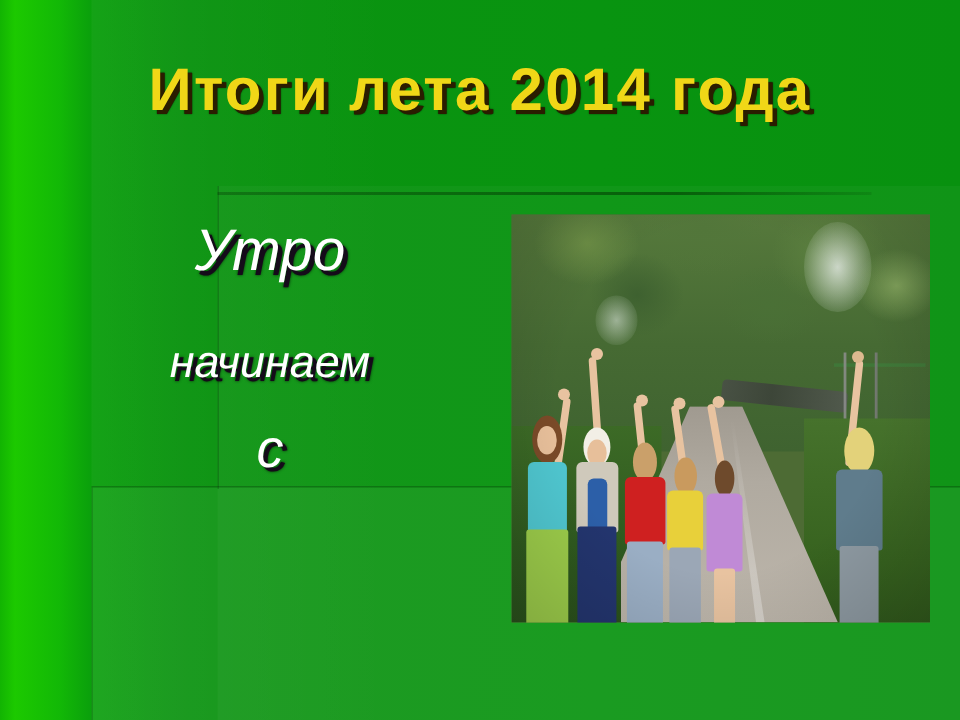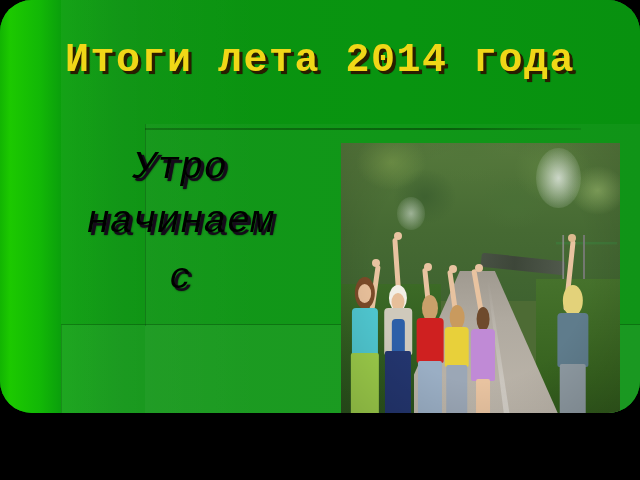--- a/index.html
+++ b/index.html
@@ -3,25 +3,24 @@
 <meta charset="utf-8">
 <style>
   html, body {
     margin: 0;
     padding: 0;
     background: #000;
   }
   #slide {
     position: relative;
     width: 640px;
-    height: 413px;
+    height: 480px;
     overflow: hidden;
-    font-family: Liberation Mono, monospace;
+    font-family: Liberation Sans, sans-serif;
     background: #0a9410;
-    border-radius: 32px;
   }
 
   
   .bg-base {
     position: absolute;
     inset: 0;
     background: linear-gradient(90deg,
         #12b402 0px,
         #1cc900 10px,
         #12b806 40px,
@@ -106,30 +105,30 @@
 
   
   .body-block {
     position: absolute;
     left: 30px;
     top: 142px;
     width: 300px;
     text-align: center;
   }
   .body-line {
-    color: #000000;
+    color: #ffffff;
     font-style: italic;
     font-weight: normal;
     text-shadow:
       3px 3px 0 #150b1a,
       3px 3px 2px rgba(0,0,0,0.75);
     white-space: nowrap;
   }
   .line-1 { font-size: 39px; line-height: 52px; }
-  .line-2 { font-size: 39px; line-height: 56px; }
+  .line-2 { font-size: 30px; line-height: 56px; margin-top: 20px; }
   .line-3 { font-size: 36px; line-height: 58px; }
   .line-4 { font-size: 44px; line-height: 56px; margin-left: -8px; }
 
   
   .photo {
     position: absolute;
     left: 341px;
     top: 143px;
     width: 279px;
     height: 272px;

